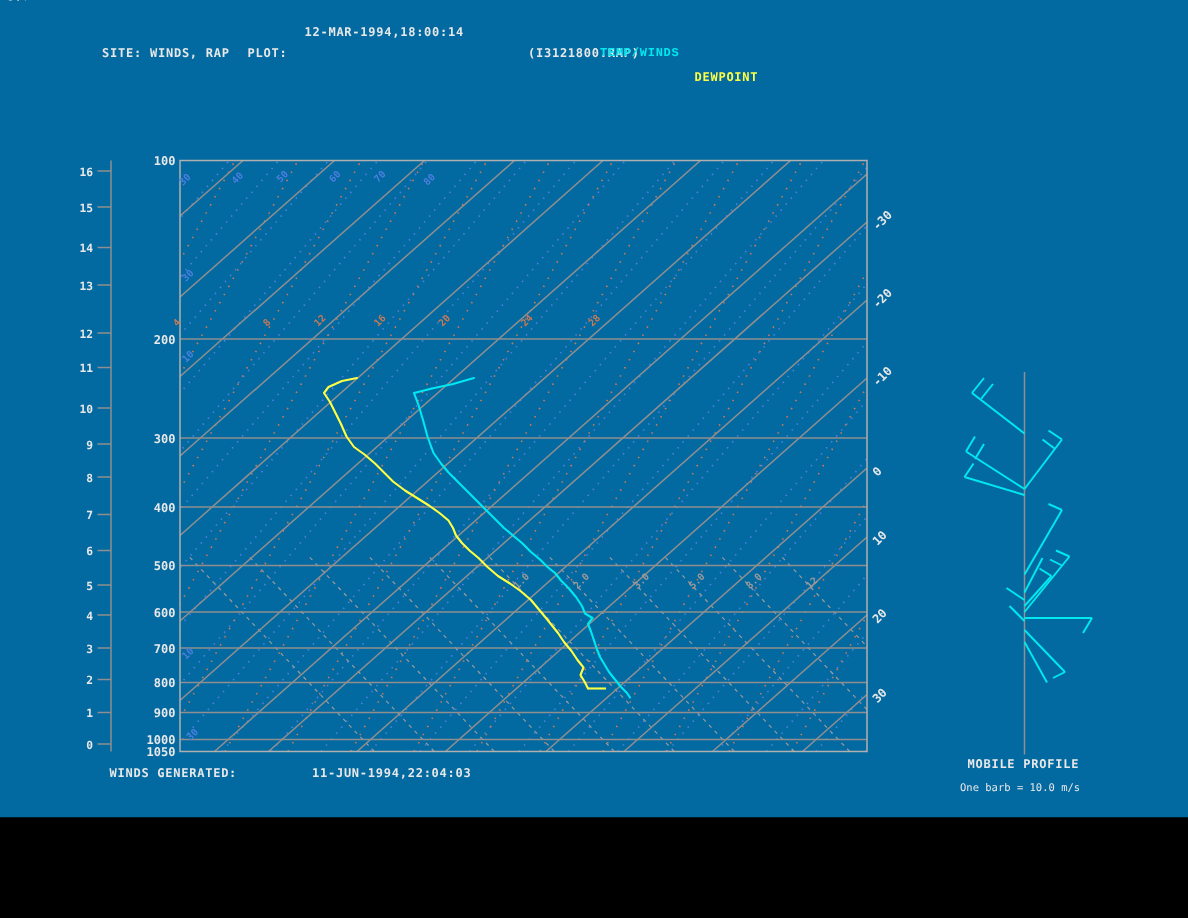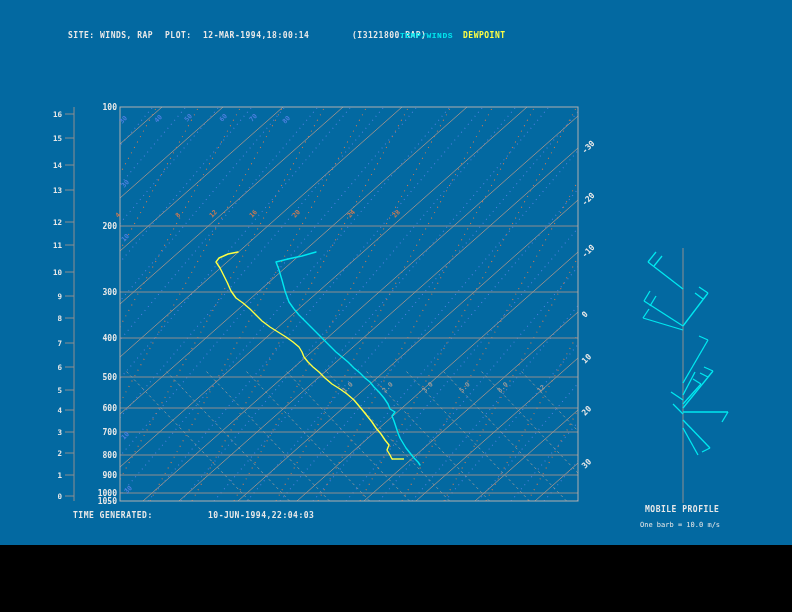--- a/index.html
+++ b/index.html
@@ -1,31 +1,31 @@
 <!DOCTYPE html>
 <html><head>
 <meta charset="utf-8">
 <style>
   html,body{margin:0;padding:0;background:#000;}
   #screen{position:relative;width:792px;height:545px;background:#0369a1;overflow:hidden;
           font-family:"DejaVu Sans Mono","Liberation Mono",monospace;}
   .txt{position:absolute;color:#e8e8e8;font-size:8px;font-weight:bold;letter-spacing:.5px;white-space:pre;}
   .cyan{color:#00e8f0;font-family:Liberation Mono, monospace;}
-  .yellow{color:#ffff44;}
+  .yellow{color:#ffff44;margin-top:16px;}
   .small{font-size:7px;letter-spacing:0;}
   svg{position:absolute;left:0;top:0;}
 </style>
 </head>
 <body>
 <div id="screen">
 
 <div class="txt" style="left:68px;top:31px">SITE:</div>
 <div class="txt" style="left:100px;top:31px">WINDS, RAP</div>
 <div class="txt" style="left:165px;top:31px">PLOT:</div>
-<div class="txt" style="left:203px;top:31px">12-MAR-1994,18:00:14</div>
+<div class="txt" style="left:203px;top:17px">12-MAR-1994,18:00:14</div>
 <div class="txt" style="left:352px;top:31px">(I3121800.RAP)</div>
 <div class="txt cyan" style="left:400px;top:31px">TEMP/WINDS</div>
 <div class="txt yellow" style="left:463px;top:31px">DEWPOINT</div>
 
 <svg id="skewt-svg" width="792" height="612">
       <defs>
         <clipPath id="plotclip">
           <rect x="120" y="107" width="458" height="394"></rect>
         </clipPath>
       </defs>
@@ -216,19 +216,19 @@
       <line x1="708" y1="377" x2="700" y2="373" stroke="#00e8f0" stroke-width="1.3"></line>
       <line x1="683" y1="412" x2="728" y2="412" stroke="#00e8f0" stroke-width="1.3"></line>
       <line x1="728" y1="412" x2="722" y2="422" stroke="#00e8f0" stroke-width="1.3"></line>
       <line x1="683" y1="400" x2="671" y2="392" stroke="#00e8f0" stroke-width="1.3"></line>
       <line x1="683" y1="414" x2="673" y2="404" stroke="#00e8f0" stroke-width="1.3"></line>
       <line x1="683" y1="420" x2="710" y2="448" stroke="#00e8f0" stroke-width="1.3"></line>
       <line x1="710" y1="448" x2="702" y2="452" stroke="#00e8f0" stroke-width="1.3"></line>
       <line x1="683" y1="428" x2="698" y2="455" stroke="#00e8f0" stroke-width="1.3"></line>
     </svg>
 
-<div class="txt" style="left:73px;top:511px">TIME GENERATED:</div>
-<div class="txt" style="left:208px;top:511px">10-JUN-1994,22:04:03</div>
+<div class="txt" style="left:73px;top:511px">WINDS GENERATED:</div>
+<div class="txt" style="left:208px;top:511px">11-JUN-1994,22:04:03</div>
 
 <div class="txt" style="left:645px;top:505px">MOBILE PROFILE</div>
 <div class="txt small" style="left:640px;top:521px;font-weight:normal">One barb = 10.0 m/s</div>
 
 </div>
 
 </body></html>

